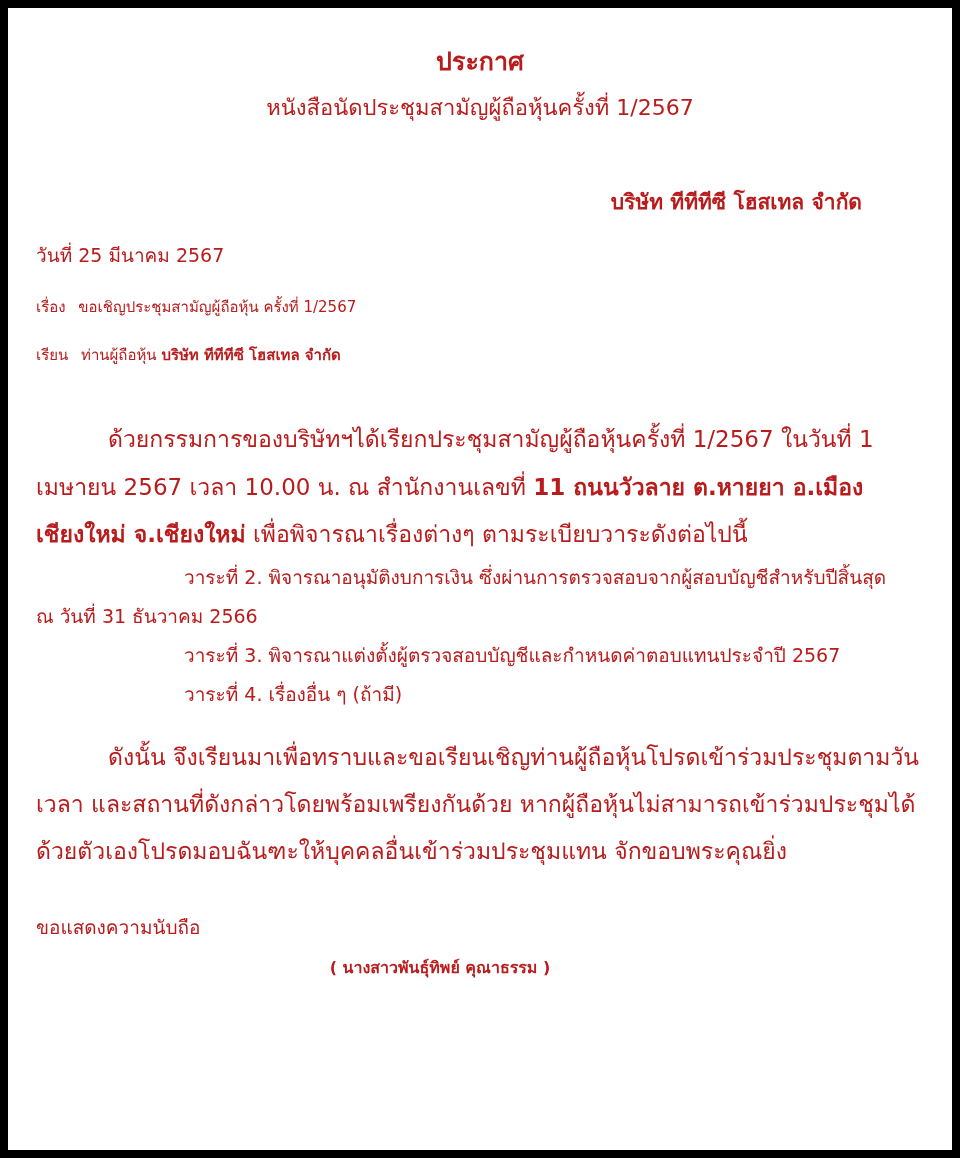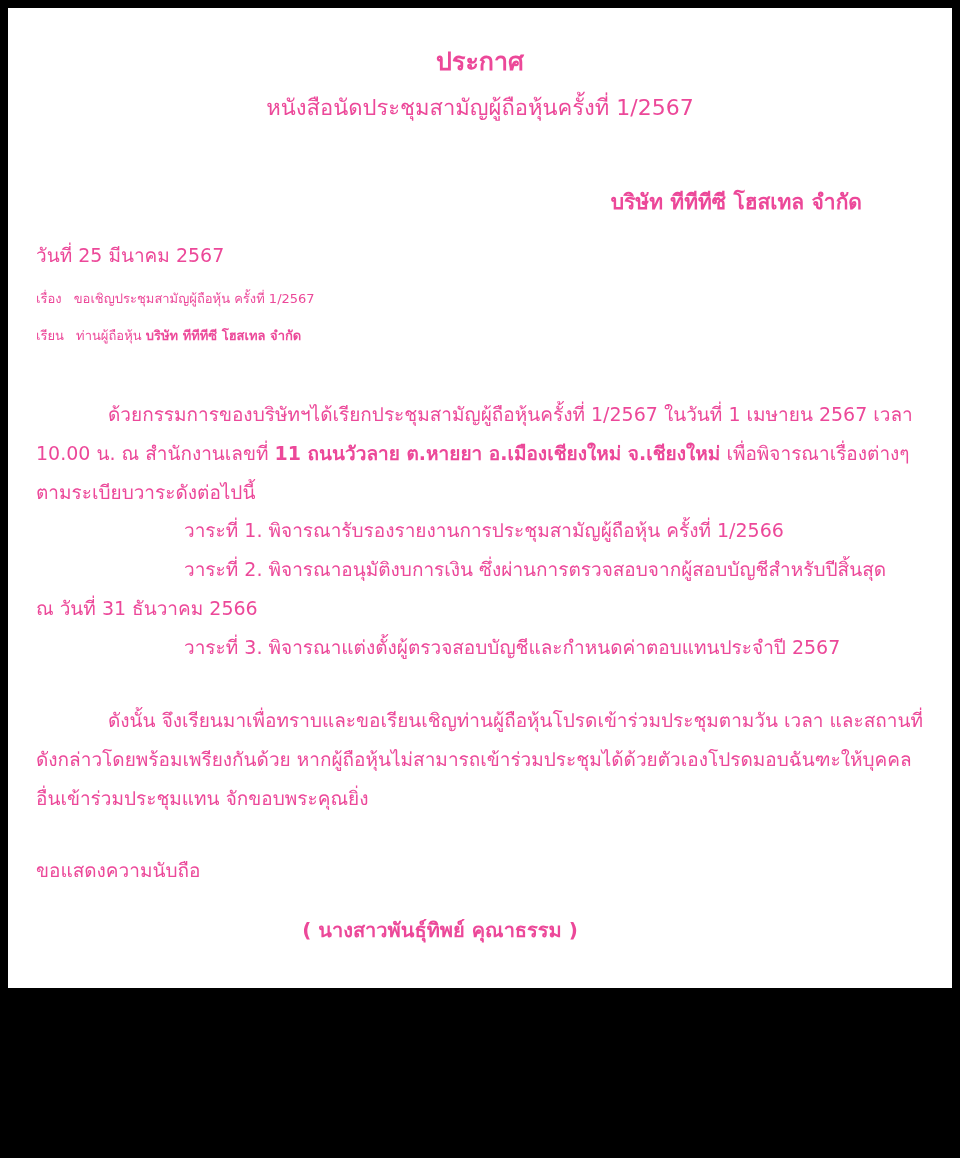--- a/index.html
+++ b/index.html
@@ -10,25 +10,25 @@
   body {
     width: 960px;
     height: 1158px;
     font-family: "DejaVu Sans", "Liberation Sans", sans-serif;
   }
   .page {
     position: absolute;
     left: 8px;
     top: 8px;
     width: 944px;
-    height: 980px;
+    height: 1142px;
     background: #ffffff;
     box-sizing: border-box;
     padding: 30px 28px 10px 28px;
-    color: #ec4899;
+    color: #b91c1c;
     font-size: 19px;
     line-height: 1.95;
   }
   .bold { font-weight: bold; }
 
   .doc-title {
     font-size: 25px;
     font-weight: bold;
     text-align: center;
     line-height: 1.4;
@@ -48,59 +48,59 @@
     margin-top: 58px;
     padding-right: 62px;
   }
   .date-line {
     text-align: left;
     font-size: 19px;
     margin-top: 14px;
     padding-right: 180px;
   }
   .field-line {
-    margin-top: 12px;
-    font-size: 13px;
+    margin-top: 19px;
+    font-size: 15px;
   }
   .field-line .label { margin-right: 8px; }
   .body-block {
     margin-top: 46px;
   }
   .para {
     text-indent: 72px;
-    font-size: 19px;
+    font-size: 23px;
     line-height: 2.05;
     margin: 0;
   }
   .agenda {
     margin: 0;
     padding: 0;
     list-style: none;
   }
   .agenda li {
     padding-left: 148px;
     font-size: 19px;
     line-height: 2.05;
   }
   .agenda li .cont {
     display: block;
     padding-left: 0;
     margin-left: -148px;
   }
   .closing {
-    margin-top: 34px;
+    margin-top: 20px;
   }
   .sign-block {
     margin-top: 34px;
     padding-right: 120px;
   }
   .sign-name {
-    margin-top: 22px;
+    margin-top: 6px;
     font-weight: bold;
-    font-size: 20px;
+    font-size: 16px;
     text-align: center;
     padding-right: 80px;
   }
 </style>
 </head>
 <body>
 
 <div class="page">
 
   <div class="doc-title">ประกาศ</div>
@@ -124,26 +124,26 @@
 
   <div class="body-block">
 
     <p class="para">
       <span>ด้วยกรรมการของบริษัทฯได้เรียกประชุมสามัญผู้ถือหุ้นครั้งที่ 1/2567 ในวันที่   1   เมษายน 2567 เวลา 10.00 น.  ณ  สำนักงานเลขที่</span>
       <span class="bold">11  ถนนวัวลาย ต.หายยา อ.เมืองเชียงใหม่ จ.เชียงใหม่</span>
       <span>เพื่อพิจารณาเรื่องต่างๆ ตามระเบียบวาระดังต่อไปนี้</span>
     </p>
 
     <ul class="agenda">
-      <li>วาระที่ 1. พิจารณารับรองรายงานการประชุมสามัญผู้ถือหุ้น ครั้งที่ 1/2566</li>
       <li>
         <span>วาระที่ 2. พิจารณาอนุมัติงบการเงิน ซึ่งผ่านการตรวจสอบจากผู้สอบบัญชีสำหรับปีสิ้นสุด</span>
         <span class="cont">ณ วันที่ 31 ธันวาคม 2566</span>
       </li>
       <li>วาระที่ 3. พิจารณาแต่งตั้งผู้ตรวจสอบบัญชีและกำหนดค่าตอบแทนประจำปี 2567</li>
+      <li>วาระที่ 4. เรื่องอื่น ๆ (ถ้ามี)</li>
     </ul>
 
     <p class="para closing">ดังนั้น จึงเรียนมาเพื่อทราบและขอเรียนเชิญท่านผู้ถือหุ้นโปรดเข้าร่วมประชุมตามวัน เวลา และสถานที่ดังกล่าวโดยพร้อมเพรียงกันด้วย หากผู้ถือหุ้นไม่สามารถเข้าร่วมประชุมได้ด้วยตัวเองโปรดมอบฉันฑะให้บุคคลอื่นเข้าร่วมประชุมแทน   จักขอบพระคุณยิ่ง</p>
 
     <div class="sign-block">ขอแสดงความนับถือ</div>
     <div class="sign-name">(  นางสาวพันธุ์ทิพย์ คุณาธรรม  )</div>
 
   </div>
 </div>
 

